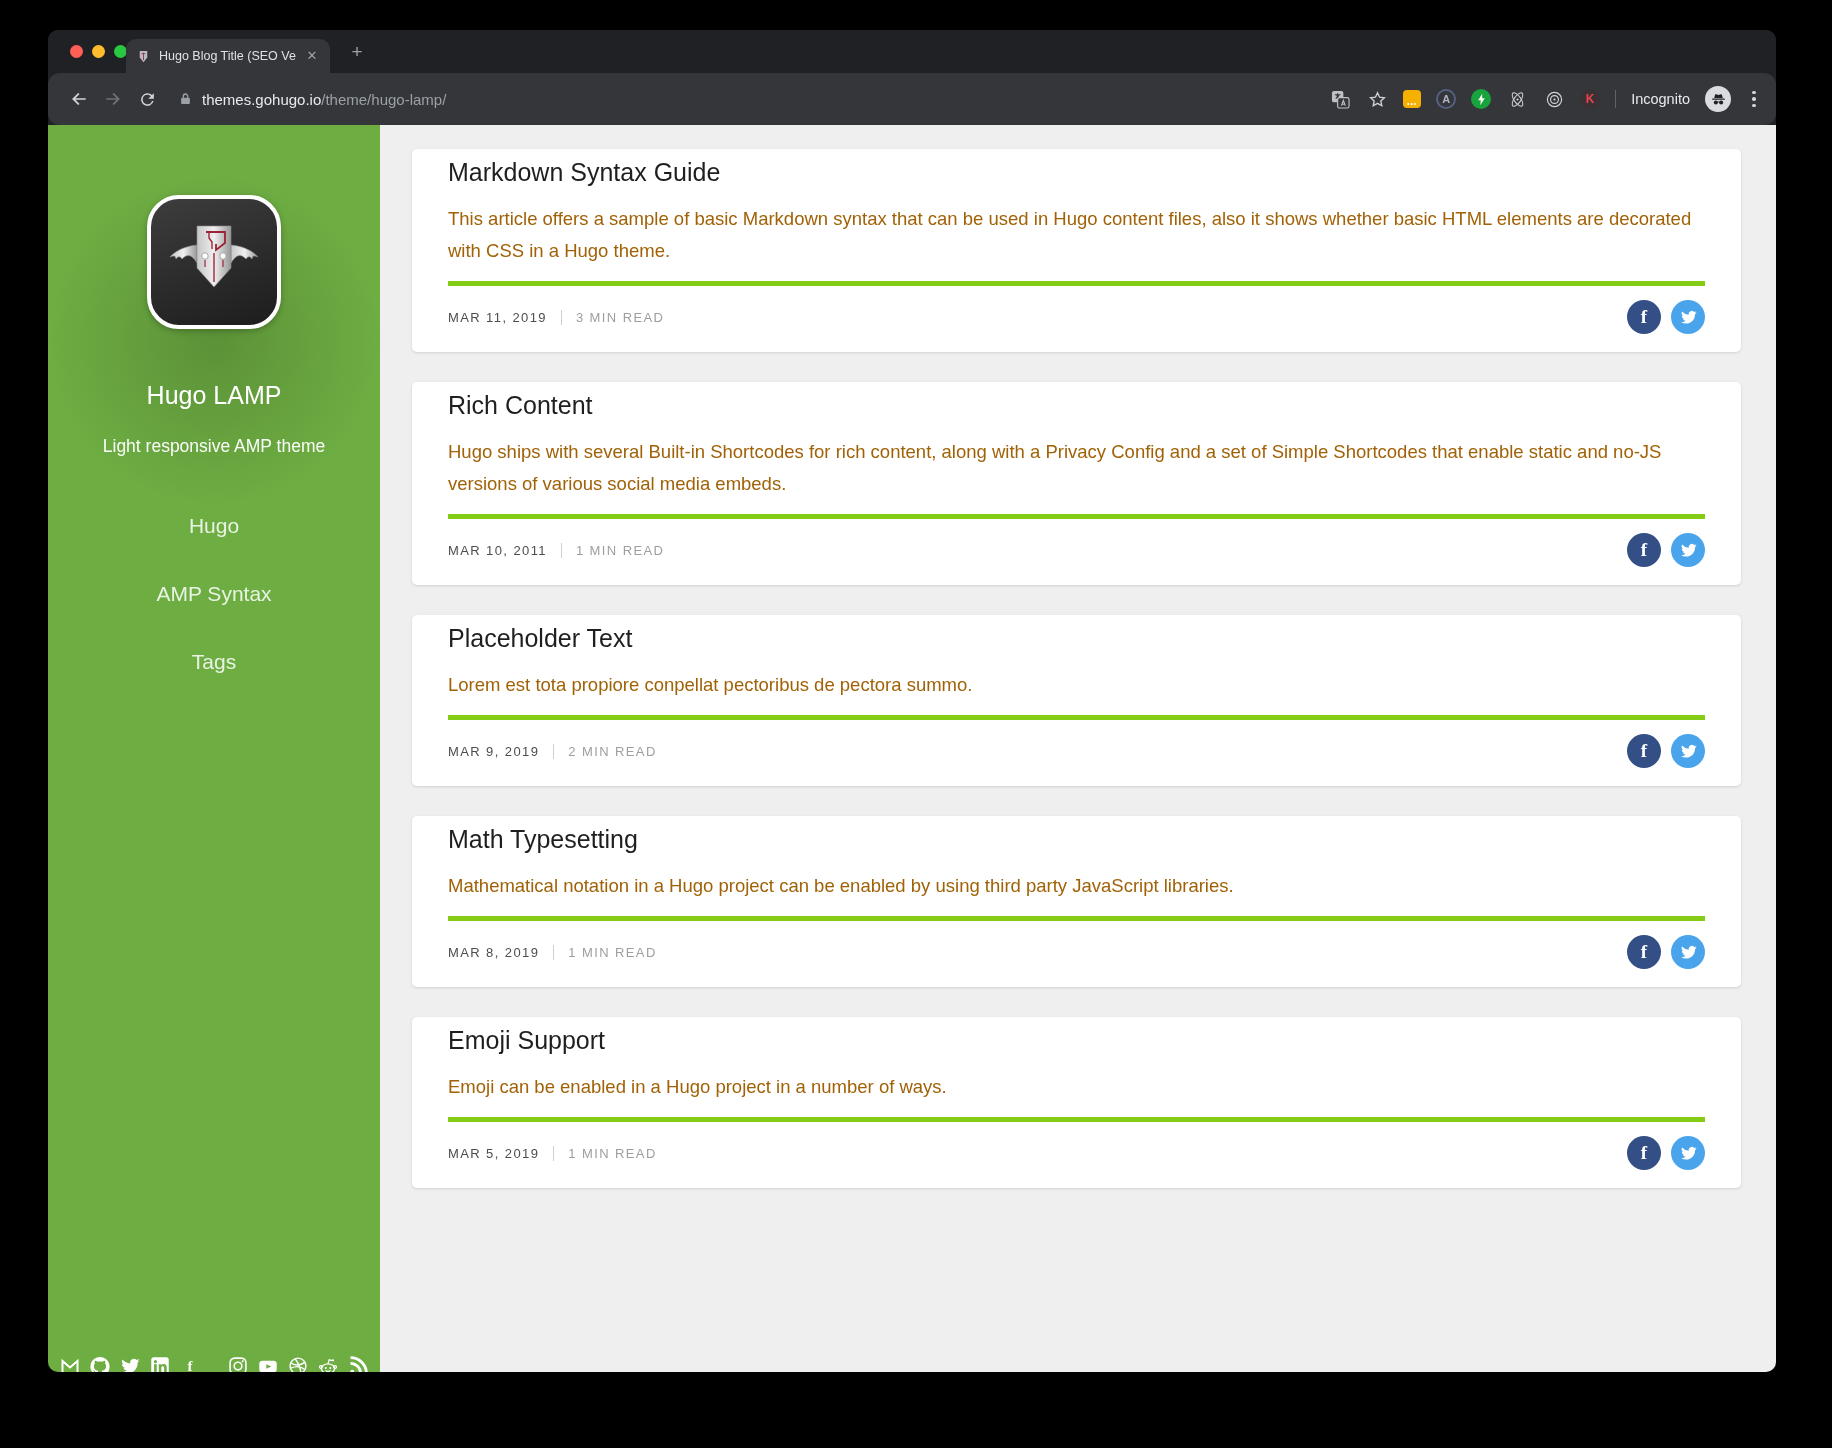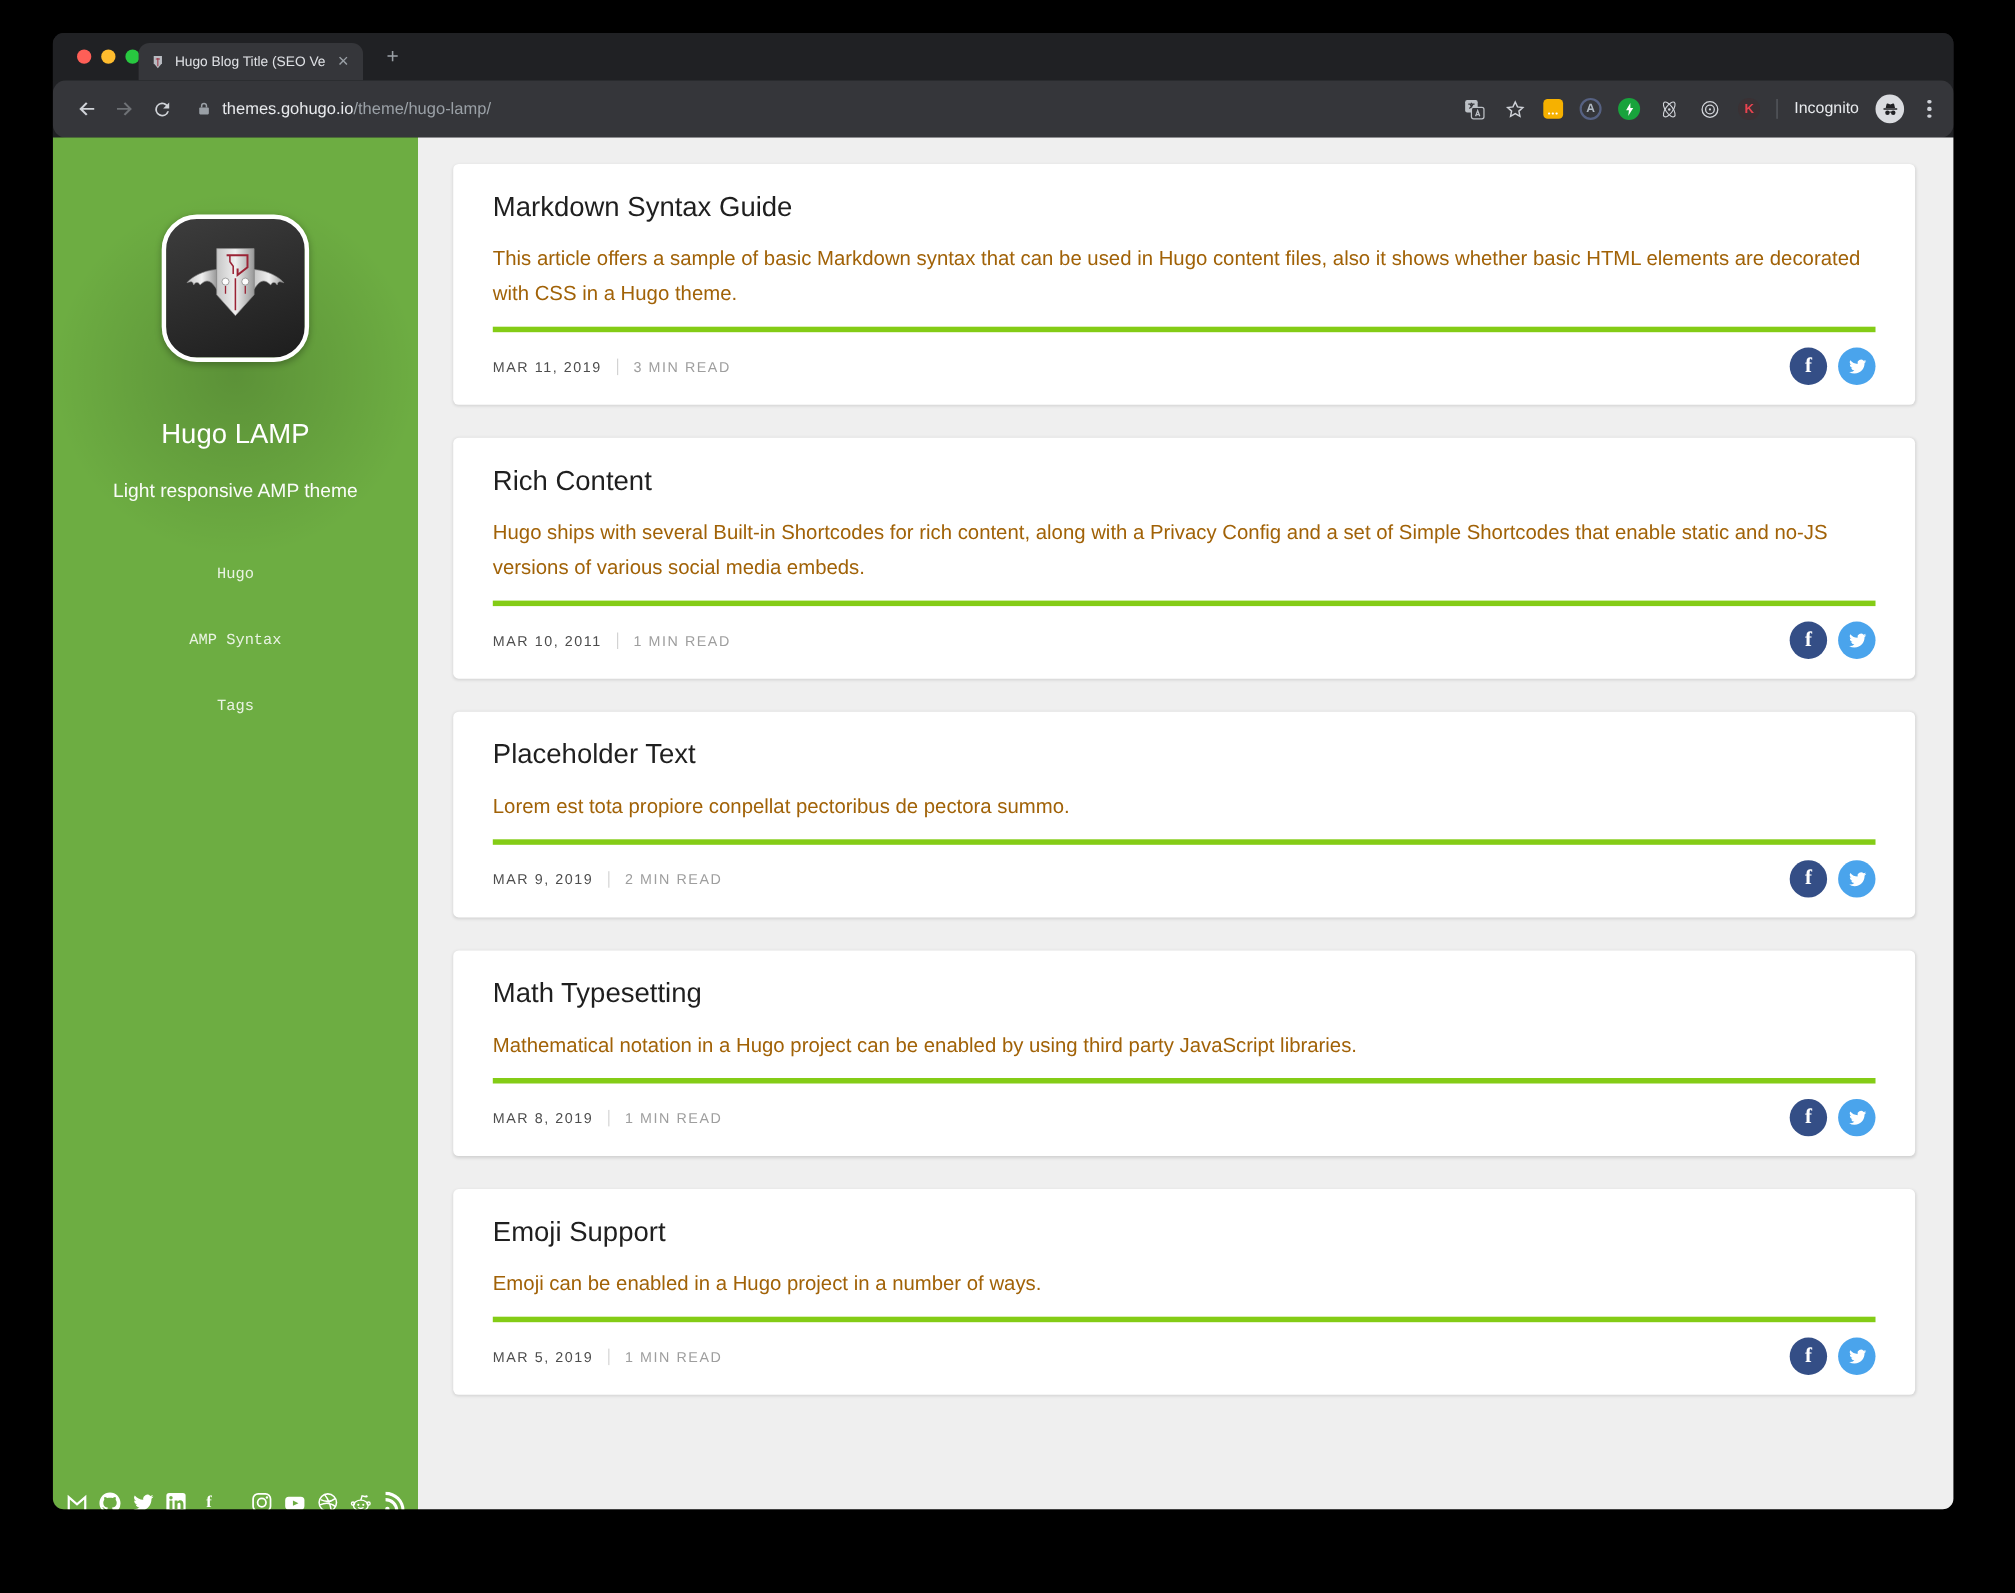--- a/index.html
+++ b/index.html
@@ -47,31 +47,31 @@
   
   .page { display:flex; height:1259px; }
   .sidebar { width:332px; flex:0 0 332px; position:relative; text-align:center; color:#fff;
              background: radial-gradient(230px 230px at 50% 215px, rgba(0,0,0,0.16), rgba(0,0,0,0) 72%), #6dad42; }
   .logo { width:134px; height:134px; margin:70px auto 0; border-radius:32px; border:4px solid #fff;
           background:linear-gradient(160deg,#3d3d3d,#1d1d1d); display:flex; align-items:center; justify-content:center;
           box-shadow:0 2px 6px rgba(0,0,0,0.25); }
   .side-title { margin-top:52px; font-size:25px; font-weight:500; color:#fff; }
   .tagline { margin-top:26px; font-size:17.5px; font-weight:300; color:rgba(255,255,255,0.97); }
   .side-nav { margin-top:42px; list-style:none; }
-  .side-nav li { padding:15px 12px; margin-top:14px; font-size:14px; font-weight:300; color:rgba(255,255,255,0.85); cursor:pointer;font-family:Liberation Mono, monospace; }
+  .side-nav li { padding:15px 12px; margin-top:14px; font-size:21px; font-weight:300; color:rgba(255,255,255,0.85); cursor:pointer; }
   .social { position:absolute; bottom:8px; left:0; right:0; display:flex; justify-content:center; align-items:center; gap:10px; }
   .social .sic { width:20px; height:20px; display:flex; align-items:center; justify-content:center; cursor:pointer; }
   .social .gap { margin-left:18px; }
   .fb-letter { color:#fff; font-size:15px; font-weight:bold; font-family:"Liberation Serif","DejaVu Serif",serif; }
 
   .main { flex:1; background:#efefef; padding:24px 35px 0 32px; overflow:hidden; }
 
   
   .card { background:#fff; border-radius:5px; box-shadow:0 1px 3px rgba(0,0,0,0.13); margin-bottom:30px;
-          padding:24px 36px 18px; }
+          padding:8px 36px 18px; }
   .card h2 { font-size:25px; line-height:30px; font-weight:500; color:#1f1f1f; cursor:pointer; }
   .card p { margin-top:16px; font-size:18.5px; line-height:32px; font-weight:300; color:#a16207; }
   .card-foot { margin-top:14px; border-top:5px solid #84cc16; padding-top:14px;
                display:flex; align-items:center; justify-content:space-between; }
   .meta { display:flex; align-items:center; font-size:13px; letter-spacing:1.4px; color:#4d4d4d; }
   .meta .mdiv { width:1px; height:15px; background:#cfcfcf; margin:0 14px; }
   .meta .rt { color:#9e9e9e; }
   .share { display:flex; align-items:center; gap:10px; }
   .share-btn { width:34px; height:34px; border-radius:50%; display:flex; align-items:center; justify-content:center; cursor:pointer; }
   .share-fb { background:#344e86; }

